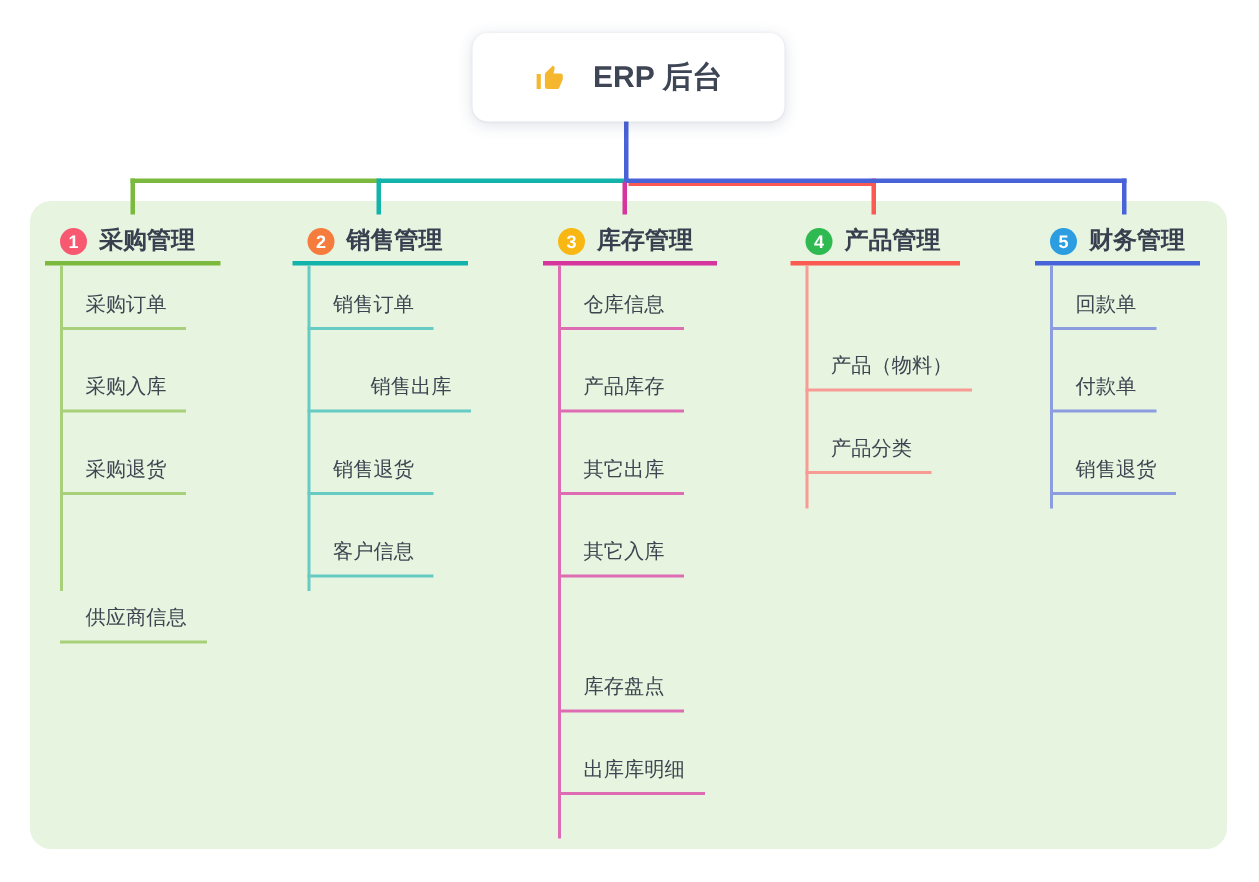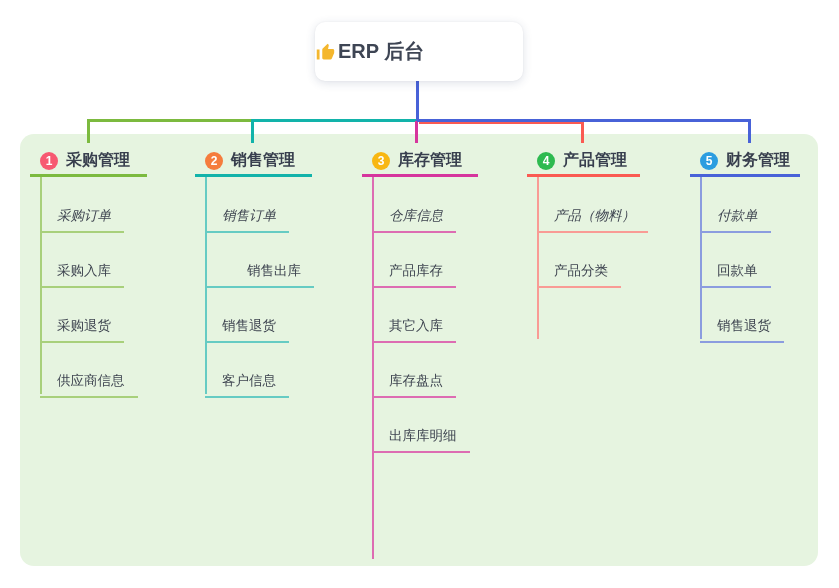--- a/index.html
+++ b/index.html
@@ -18,22 +18,22 @@
     width: 798px; height: 432px;
     border-radius: 14px;
   }
   .root-node {
     position: absolute;
     left: 315px; top: 22px;
     width: 208px; height: 59px;
     background: #ffffff;
     border-radius: 10px;
     box-shadow: 0 2px 10px rgba(50,70,110,.16), 0 0 2px rgba(0,0,0,.06);
-    display: flex; align-items: center; 
-    gap: 2px;
+    display: flex; align-items: center; justify-content: center;
+    gap: 18px;
     font-size: 20px; font-weight: 600; color: #3e4554;
     z-index: 3;
   }
   .line { position: absolute; z-index: 1; }
   .branch { position: absolute; top: 147px; z-index: 2; }
   .branch-title {
     height: 30px;
     border-bottom: 3px solid;
     display: flex; align-items: center;
     gap: 8px;
@@ -52,21 +52,21 @@
   .child {
     height: 55px;
     display: flex; align-items: flex-end;
     padding: 0 13px 6px 17px;
     border-bottom: 2px solid;
     width: max-content;
     min-width: 70px;
     font-size: 13.5px; color: #3e4450;
     white-space: nowrap;
   }
-  .child:first-child { height: 56px; font-style: italic; }
+  .child:first-child { height: 43px; }
 </style>
 </head>
 <body>
 
 <div class="canvas">
   <div class="panel" id="panel" style="background: rgb(230, 244, 224);"></div>
 
   <div class="root-node">
     <span style="display:flex;align-items:center;">
       <svg width="21" height="21" viewBox="0 0 24 24" id="thumb-svg">
@@ -92,21 +92,21 @@
       <div class="branch" style="left: 30px; width: 117px;">
         <div class="branch-title" style="border-bottom-color: rgb(124, 186, 63);">
           <span class="badge" style="background: rgb(247, 89, 113);">1</span>
           <span>采购管理</span>
         </div>
         <div class="vline" style="background: rgb(168, 208, 123); height: 217px;"></div>
         <div class="children">
           <div class="child" style="border-bottom-color: rgb(168, 208, 123);">采购订单</div>
           <div class="child" style="border-bottom-color: rgb(168, 208, 123);">采购入库</div>
           <div class="child" style="border-bottom-color: rgb(168, 208, 123);">采购退货</div>
-          <div class="child" style="border-bottom-color: rgb(168, 208, 123);">供应商信息</div>
+          <div class="child" style="border-bottom-color: rgb(168, 208, 123); margin-top: 44px;">供应商信息</div>
         </div>
       </div>
       <div class="branch" style="left: 195px; width: 117px;">
         <div class="branch-title" style="border-bottom-color: rgb(18, 179, 170);">
           <span class="badge" style="background: rgb(245, 124, 61);">2</span>
           <span>销售管理</span>
         </div>
         <div class="vline" style="background: rgb(102, 203, 195); height: 217px;"></div>
         <div class="children">
           <div class="child" style="border-bottom-color: rgb(102, 203, 195);">销售订单</div>
@@ -117,42 +117,43 @@
       </div>
       <div class="branch" style="left: 362px; width: 116px;">
         <div class="branch-title" style="border-bottom-color: rgb(214, 53, 157);">
           <span class="badge" style="background: rgb(248, 183, 18);">3</span>
           <span>库存管理</span>
         </div>
         <div class="vline" style="background: rgb(221, 108, 178); height: 382px;"></div>
         <div class="children">
           <div class="child" style="border-bottom-color: rgb(221, 108, 178); text-align: center;">仓库信息</div>
           <div class="child" style="border-bottom-color: rgb(221, 108, 178);">产品库存</div>
+          <div class="child" style="border-bottom-color: rgb(221, 108, 178);">其它出库</div>
           <div class="child" style="border-bottom-color: rgb(221, 108, 178);">其它入库</div>
-          <div class="child" style="border-bottom-color: rgb(221, 108, 178);">库存盘点</div>
+          <div class="child" style="border-bottom-color: rgb(221, 108, 178); margin-top: 35px;">库存盘点</div>
           <div class="child" style="border-bottom-color: rgb(221, 108, 178);">出库库明细</div>
         </div>
       </div>
       <div class="branch" style="left: 527px; width: 113px;">
         <div class="branch-title" style="border-bottom-color: rgb(250, 90, 82);">
           <span class="badge" style="background: rgb(46, 186, 80);">4</span>
           <span>产品管理</span>
         </div>
         <div class="vline" style="background: rgb(249, 155, 149); height: 162px;"></div>
         <div class="children">
-          <div class="child" style="border-bottom-color: rgb(249, 155, 149);">产品（物料）</div>
+          <div class="child" style="border-bottom-color: rgb(249, 155, 149); margin-top: 41px;">产品（物料）</div>
           <div class="child" style="border-bottom-color: rgb(249, 155, 149);">产品分类</div>
         </div>
       </div>
       <div class="branch" style="left: 690px; width: 110px;">
         <div class="branch-title" style="border-bottom-color: rgb(72, 98, 216);">
           <span class="badge" style="background: rgb(43, 157, 224);">5</span>
           <span>财务管理</span>
         </div>
         <div class="vline" style="background: rgb(139, 156, 223); height: 162px;"></div>
         <div class="children">
+          <div class="child" style="border-bottom-color: rgb(139, 156, 223);">回款单</div>
           <div class="child" style="border-bottom-color: rgb(139, 156, 223);">付款单</div>
-          <div class="child" style="border-bottom-color: rgb(139, 156, 223);">回款单</div>
           <div class="child" style="border-bottom-color: rgb(139, 156, 223);">销售退货</div>
         </div>
       </div>
     </div>
 </div>
 
 </body></html>

